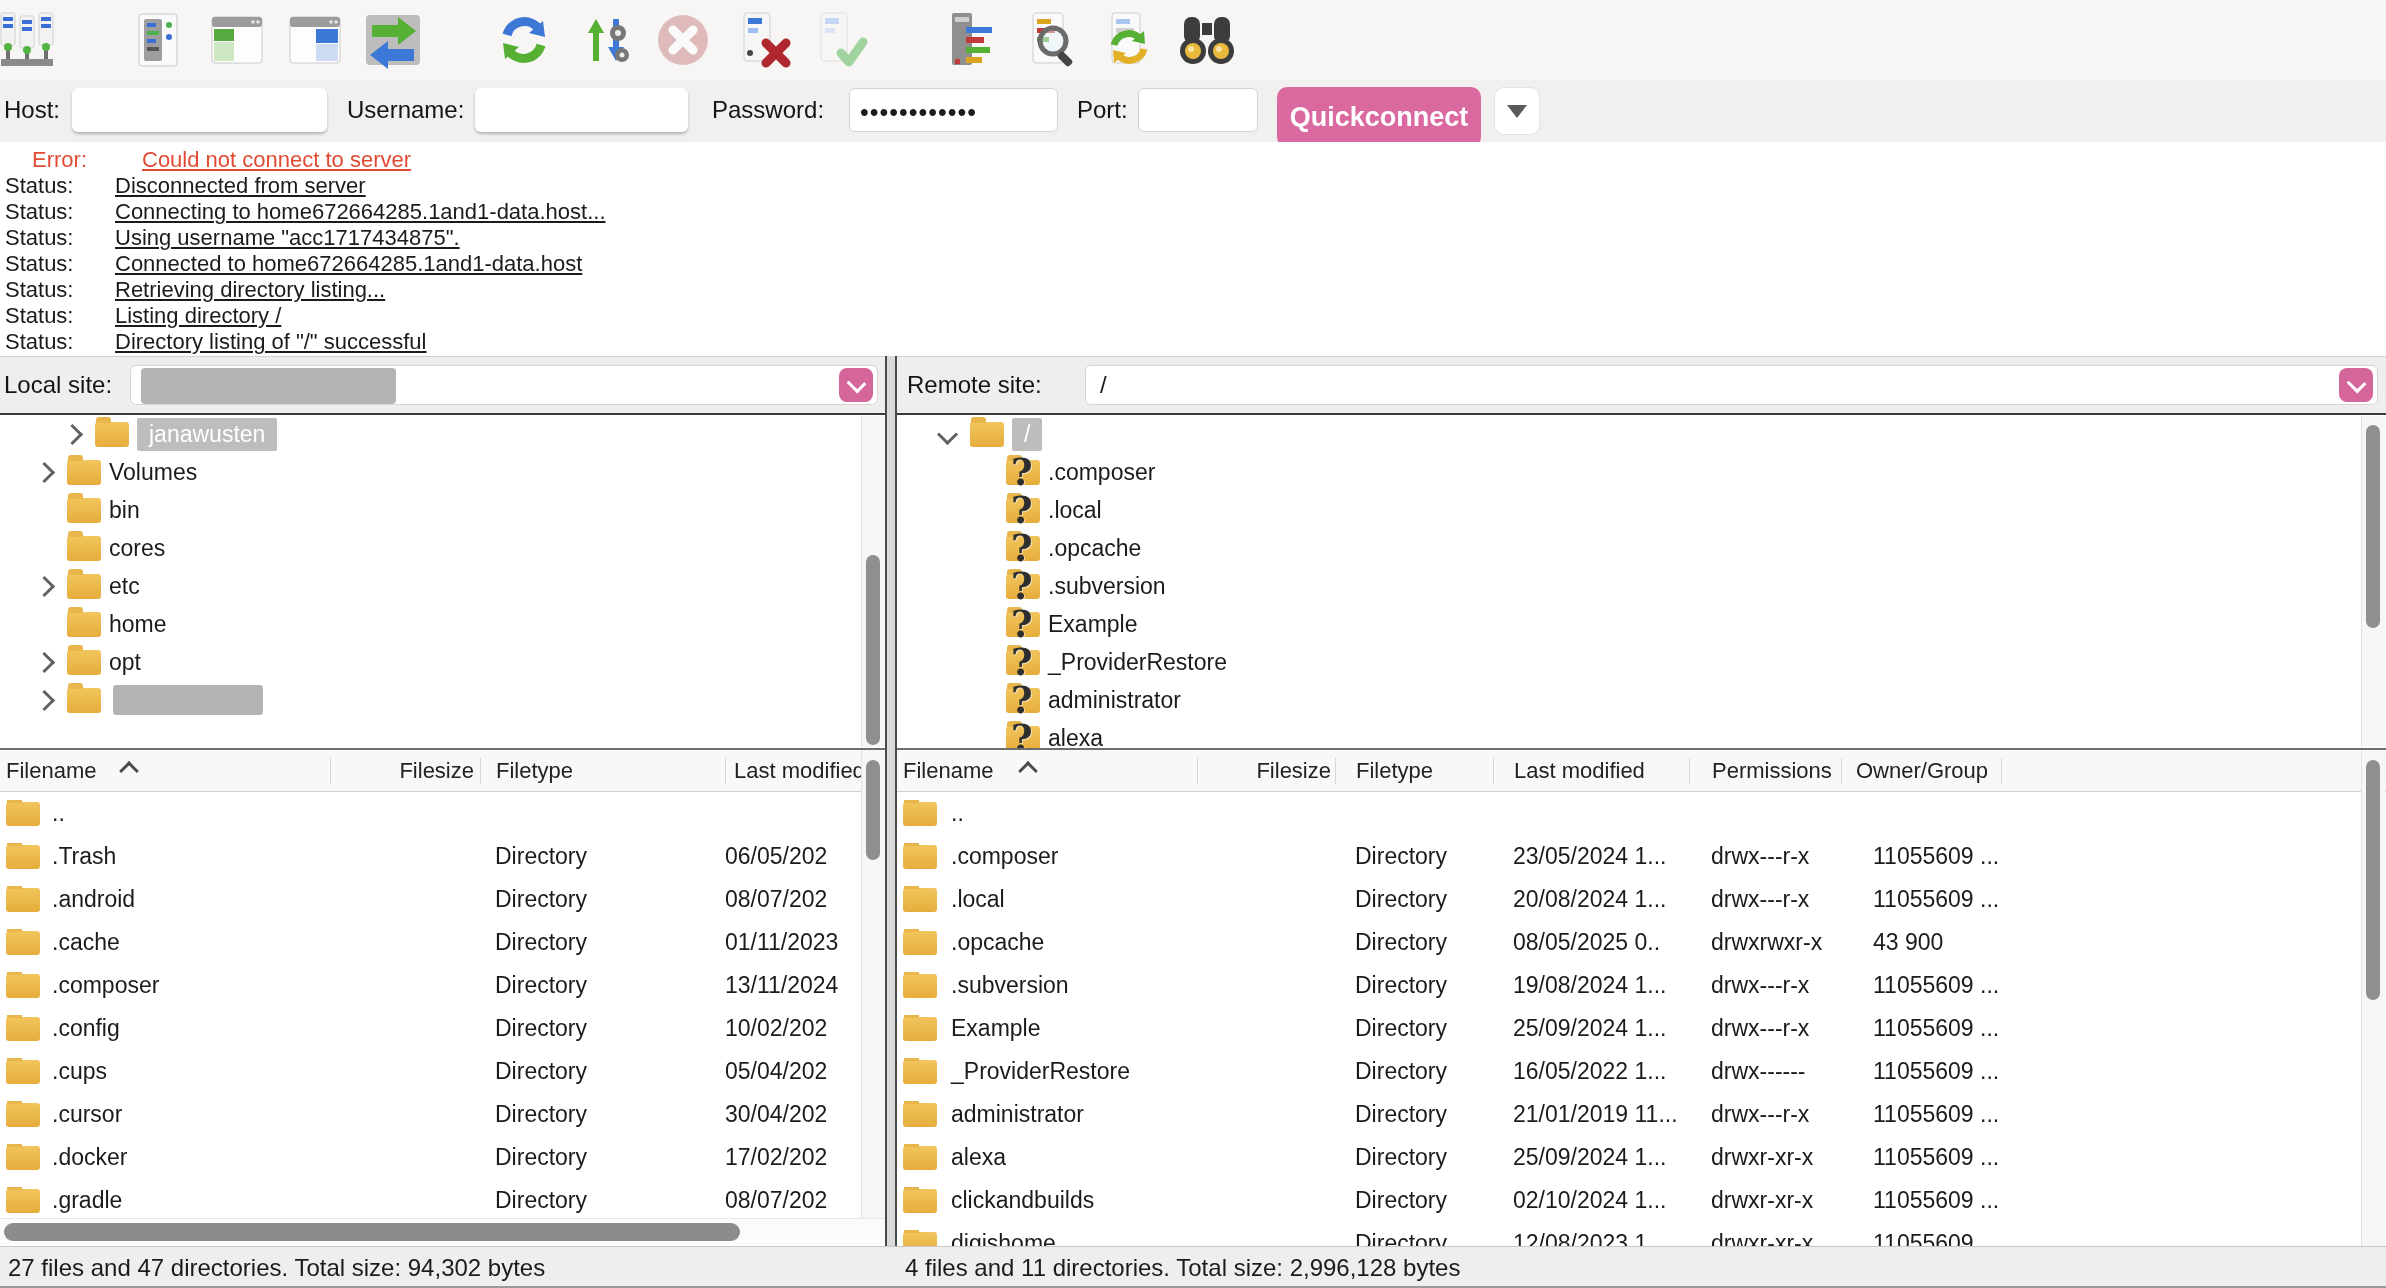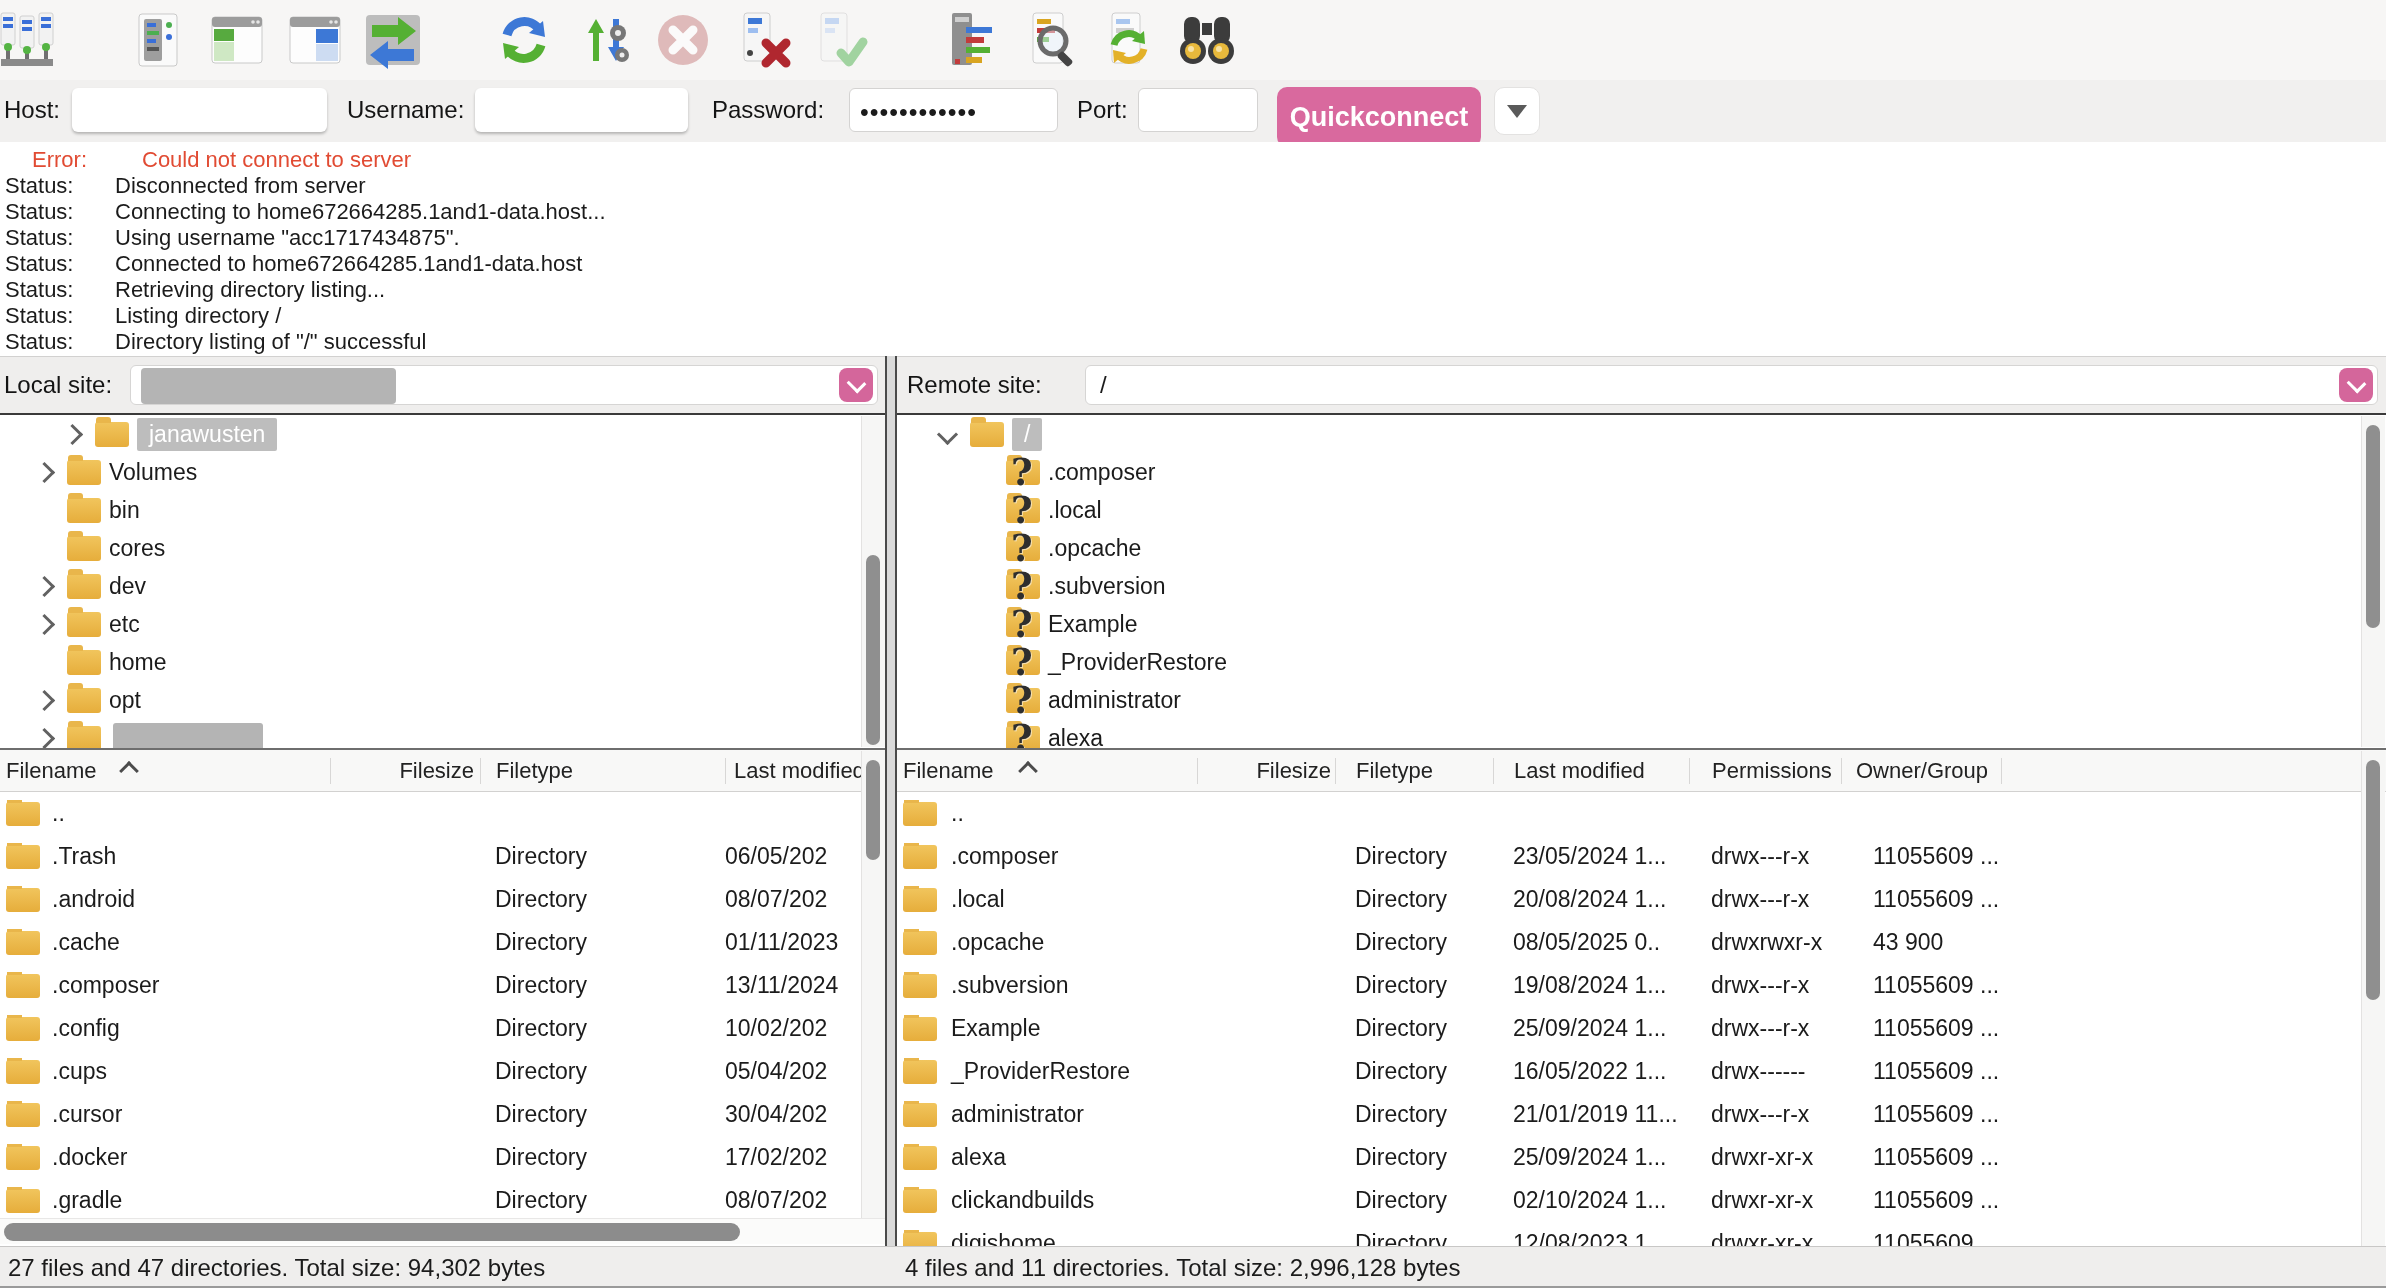--- a/index.html
+++ b/index.html
@@ -21,21 +21,21 @@
   .qcbtn{position:absolute;left:1277px;top:7px;width:204px;height:60px;background:#d9699e;border:none;border-radius:10px;
          color:#fff;font-size:27px;font-weight:bold;font-family:"Liberation Sans",sans-serif;}
   .qccaret{position:absolute;left:1494px;top:7px;width:46px;height:48px;background:#fff;border:1px solid #e3e2e1;border-radius:10px;
            box-sizing:border-box;display:flex;align-items:center;justify-content:center;}
   .tri-down{width:0;height:0;border-left:10px solid transparent;border-right:10px solid transparent;border-top:13px solid #5a5a5a;}
 
   
   .log{position:absolute;left:0;top:142px;width:100%;height:214px;background:#fff;font-size:22px;padding-top:5px;box-sizing:border-box;}
   .logrow{display:flex;height:26px;align-items:center;}
   .loglabel{flex:0 0 104px;padding-left:5px;}
-  .logtext{padding-left:6px;white-space:nowrap;}
+  .logtext{padding-left:6px;white-space:nowrap;text-decoration:underline;}
   .err{color:#e14b33;padding-left:27px;}
 
   
   .sites{position:absolute;left:0;top:356px;width:100%;height:56px;background:#efeeed;border-top:1px solid #d2d1d0;border-bottom:3px solid #3a3a3a;box-sizing:content-box;}
   .sitebar{position:absolute;top:0;height:56px;}
   .sitelabel{position:absolute;top:14px;font-size:24px;color:#141414;}
   .combo{position:absolute;top:8px;height:40px;background:#fff;border:1px solid #d6d5d4;border-radius:6px;box-sizing:border-box;}
   .combotext{font-size:24px;padding:5px 0 0 14px;}
   .pinkchev{position:absolute;right:4px;top:2px;width:34px;height:34px;background:#d4669b;border-radius:8px;display:flex;align-items:center;justify-content:center;}
   .pinkchev .chev{border-color:#fff;width:10px;height:10px;border-width:3px;transform:rotate(45deg);margin-top:-4px;}
@@ -342,26 +342,20 @@
       </div>
       <div class="titem ind1">
         <span class="chev" style="visibility: hidden;"></span>
         <span class="folder"></span>
         <span class="tlabel">cores</span>
         <span class="redactbox" style="visibility: hidden;"></span>
       </div>
       <div class="titem ind1">
         <span class="chev"></span>
         <span class="folder"></span>
-        <span class="tlabel">dev</span>
-        <span class="redactbox" style="visibility: hidden;"></span>
-      </div>
-      <div class="titem ind1">
-        <span class="chev"></span>
-        <span class="folder"></span>
         <span class="tlabel">etc</span>
         <span class="redactbox" style="visibility: hidden;"></span>
       </div>
       <div class="titem ind1">
         <span class="chev" style="visibility: hidden;"></span>
         <span class="folder"></span>
         <span class="tlabel">home</span>
         <span class="redactbox" style="visibility: hidden;"></span>
       </div>
       <div class="titem ind1">

